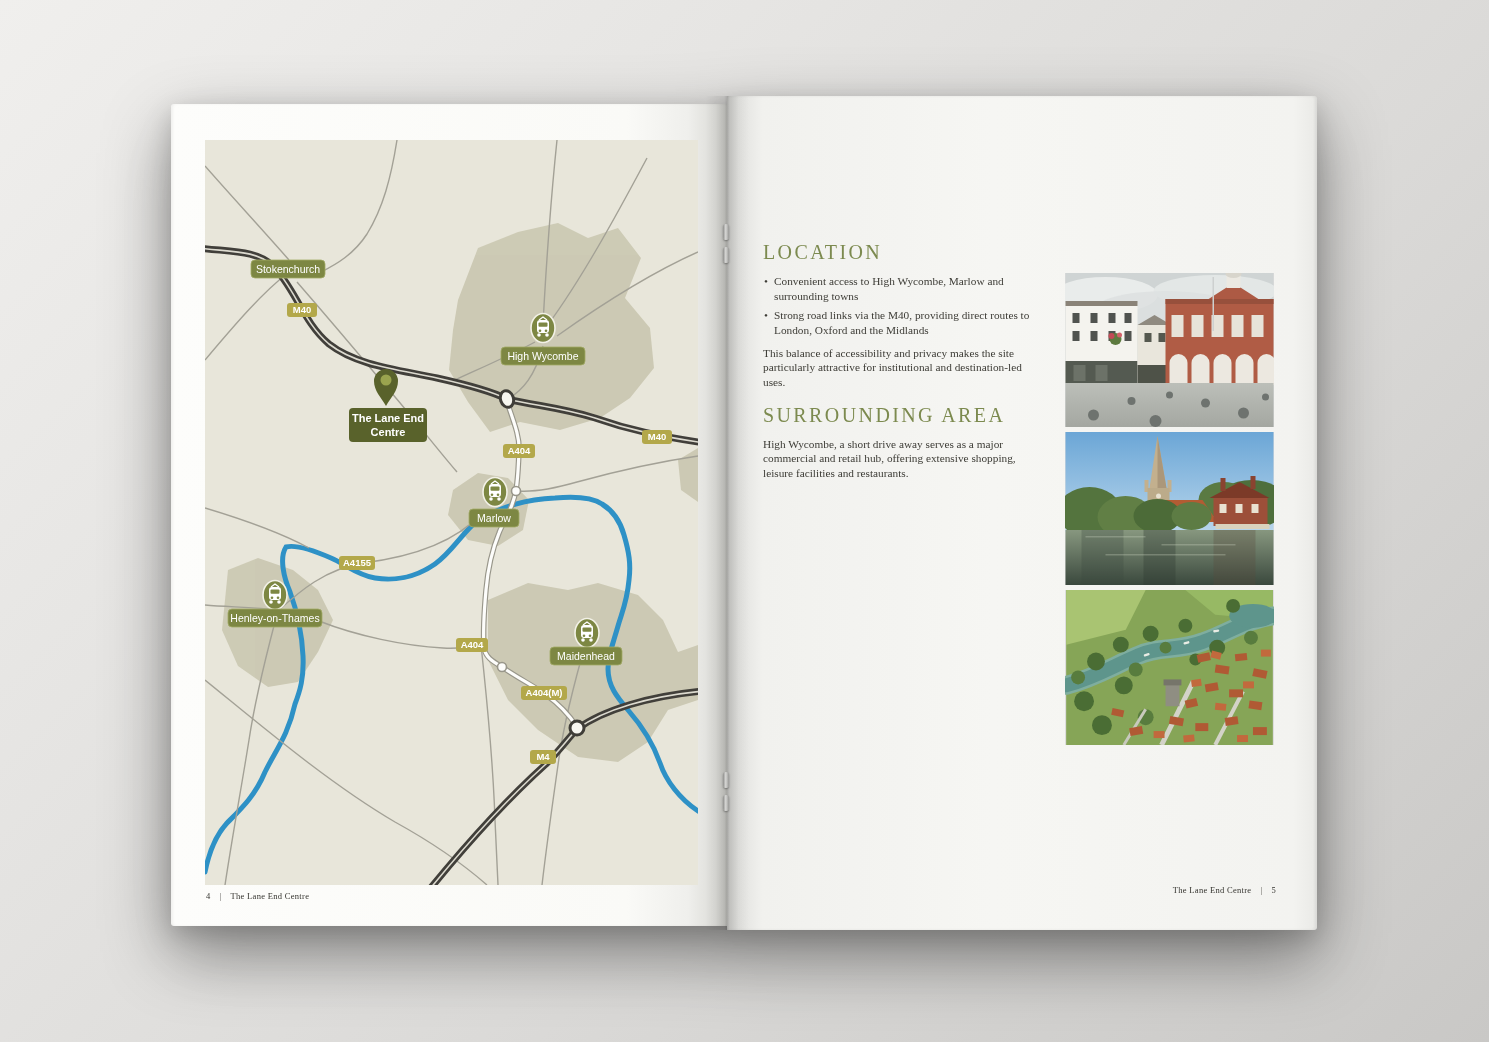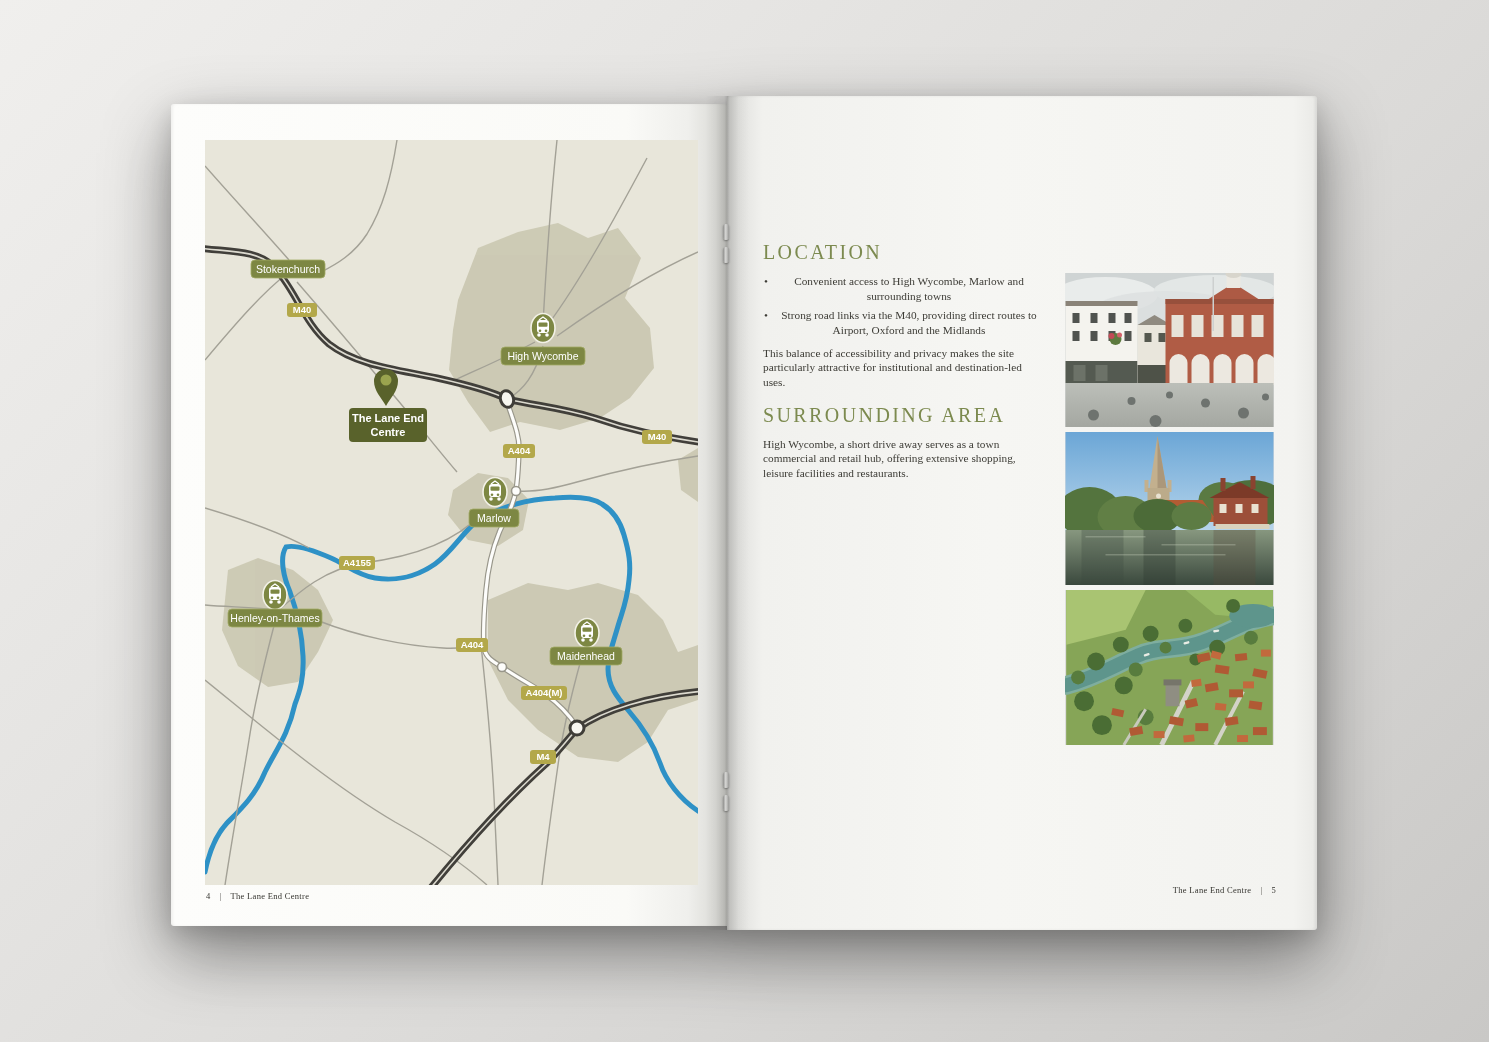--- a/index.html
+++ b/index.html
@@ -49,21 +49,21 @@
 
   
   .text-col{position:absolute;left:36px;top:146px;width:281px;color:#3d3c36;}
   .text-col h2{
     font-family:"Liberation Serif",serif;font-weight:400;font-size:20px;line-height:1;
     letter-spacing:2.4px;color:#7c8a4f;margin:0 0 12px 0;
   }
   .text-col h2.sa{margin-top:15px;}
   .text-col p{font-size:11.3px;line-height:1.3;margin:0 0 13px 0;}
   .text-col ul{list-style:none;margin:1px 0 8px 0;padding:0;}
-  .text-col li{position:relative;padding-left:11px;font-size:11.3px;line-height:1.3;margin-bottom:5px;text-align:center;}
+  .text-col li{position:relative;padding-left:11px;font-size:11.3px;line-height:1.3;margin-bottom:5px;}
   .text-col li::before{content:"\2022";position:absolute;left:1px;top:0;}
 
   .photo-col{position:absolute;left:338px;top:177px;width:209px;}
   .photo{width:209px;margin-bottom:5px;overflow:hidden;background:#ddd;}
   .photo svg{display:block;}
 </style>
 </head>
 <body>
 
 <div class="scene">
@@ -221,25 +221,25 @@
         <span class="sep">|</span>
         <span>The Lane End Centre</span>
       </div>
     </div>
 
     <div class="page page-right">
       <div class="text-col">
         <h2>LOCATION</h2>
         <ul>
           <li>Convenient access to High Wycombe, Marlow and surrounding towns</li>
-          <li>Strong road links via the M40, providing direct routes to Airport, Oxford and the Midlands</li>
+          <li>Strong road links via the M40, providing direct routes to London, Oxford and the Midlands</li>
         </ul>
         <p>This balance of accessibility and privacy makes the site particularly attractive for institutional and destination-led uses.</p>
         <h2 class="sa">SURROUNDING AREA</h2>
-        <p>High Wycombe, a short drive away serves as a town commercial and retail hub, offering extensive shopping, leisure facilities and restaurants.</p>
+        <p>High Wycombe, a short drive away serves as a major commercial and retail hub, offering extensive shopping, leisure facilities and restaurants.</p>
       </div>
 
       <div class="photo-col">
 
         <div class="photo">
           <svg width="209" height="154" viewBox="0 0 208 154">
             <defs>
               <linearGradient id="pv" x1="0" y1="0" x2="0" y2="1">
                 <stop offset="0" stop-color="#bcbfb9"></stop>
                   <stop offset="1" stop-color="#a4a7a1"></stop>

